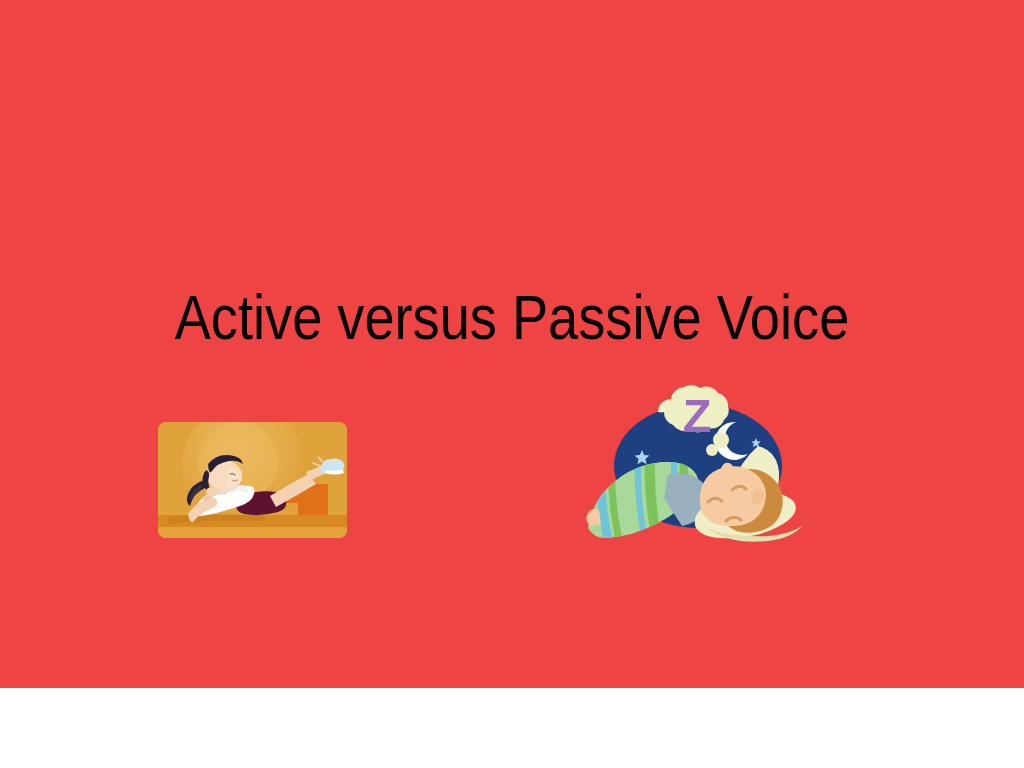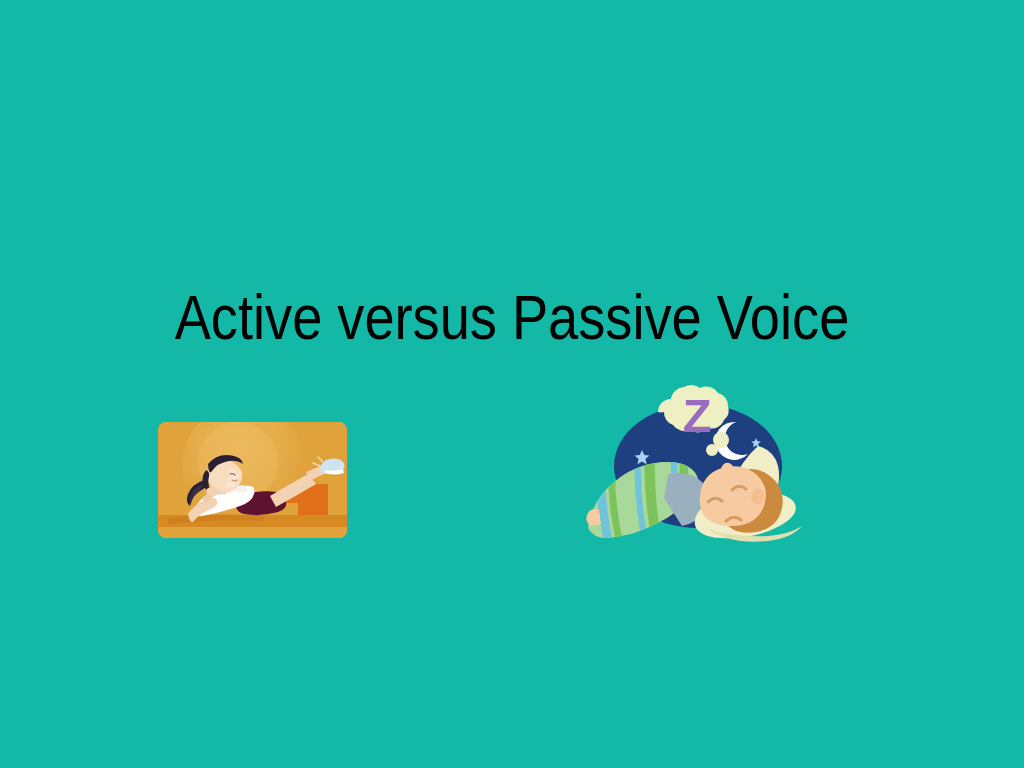--- a/index.html
+++ b/index.html
@@ -7,22 +7,22 @@
     margin: 0;
     padding: 0;
     background: #ffffff;
   }
   body {
     font-family: "Liberation Sans", sans-serif;
   }
   .slide {
     position: relative;
     width: 1024px;
-    height: 768px;
-    background: #14b8a6;
+    height: 688px;
+    background: #ef4444;
     overflow: hidden;
   }
 
   
   .slide-title {
     position: absolute;
     left: 0;
     top: 284px;
     width: 1024px;
     text-align: center;

